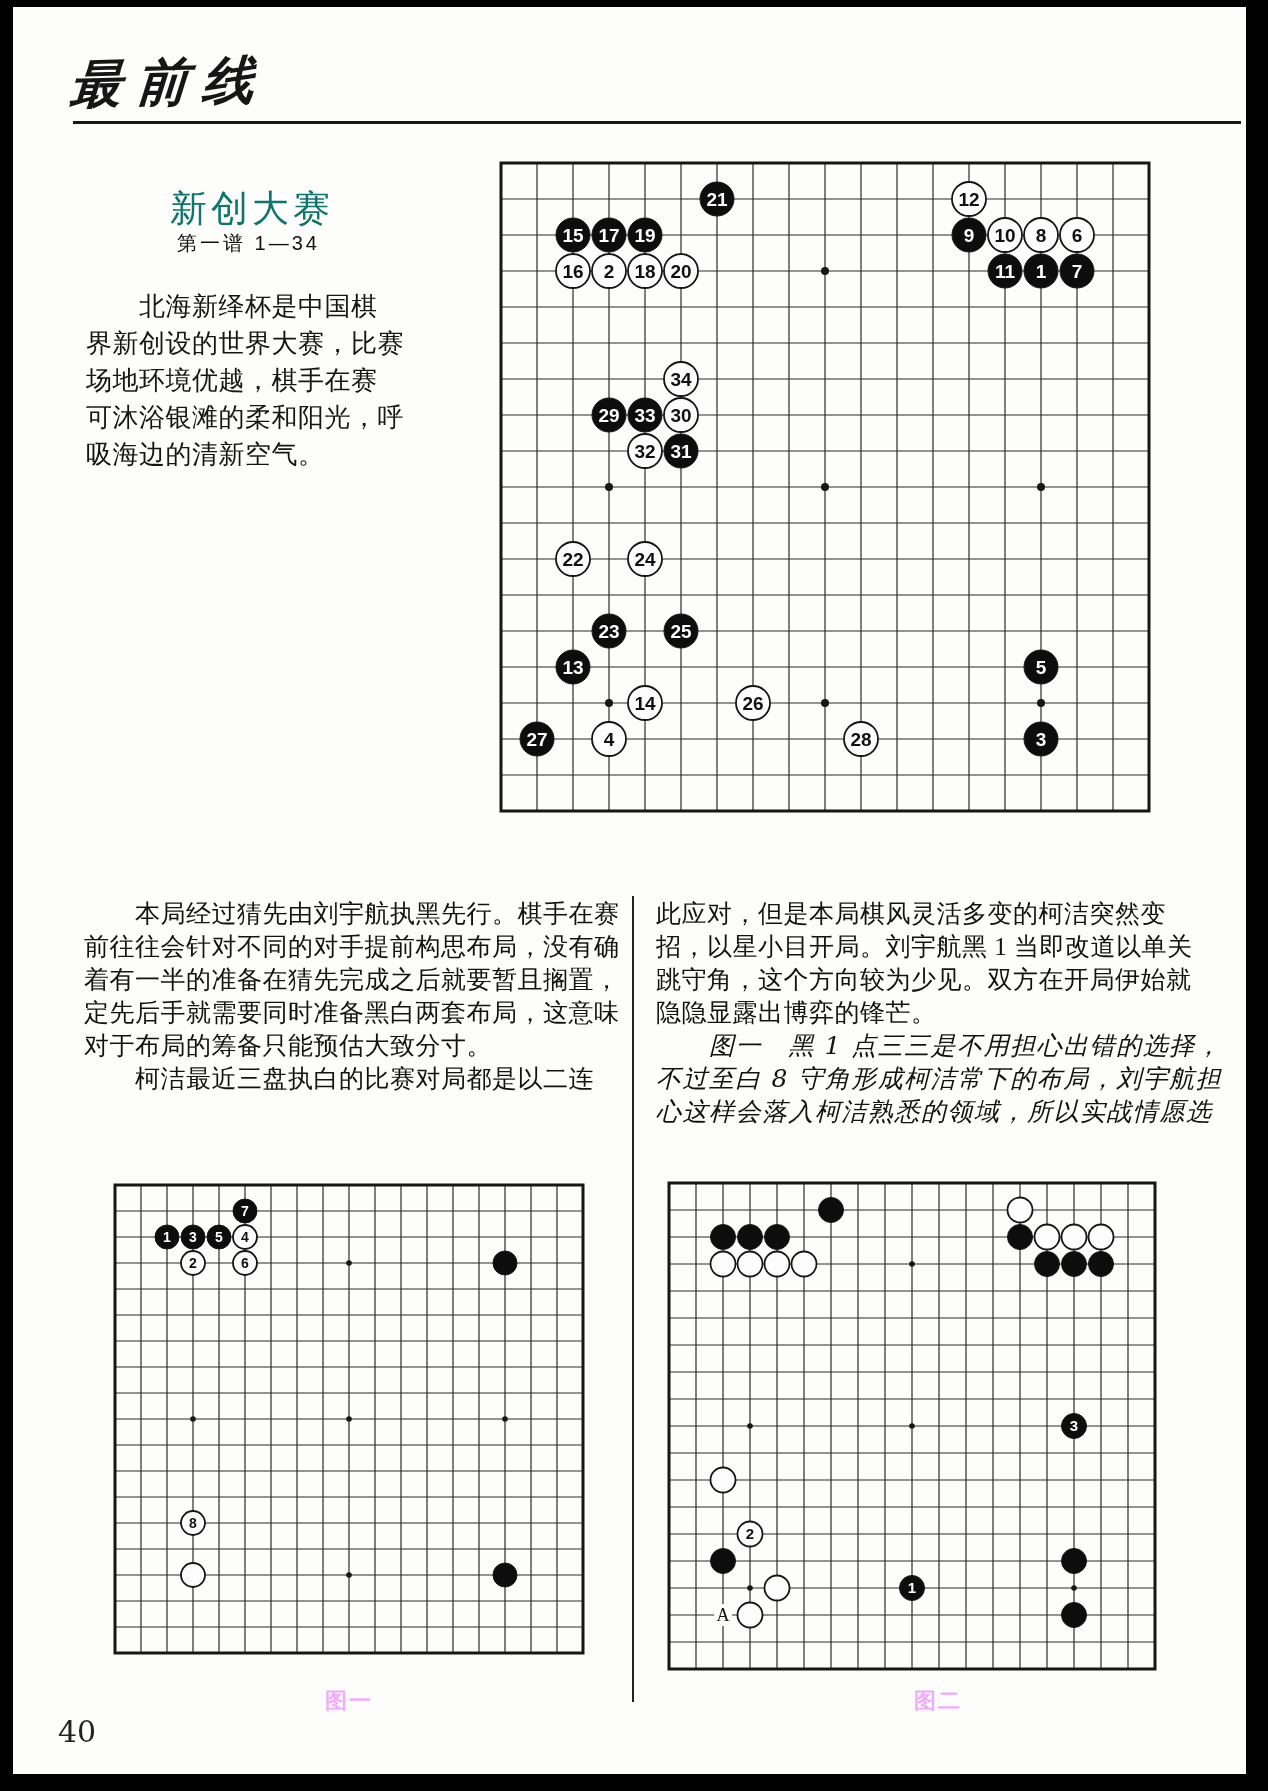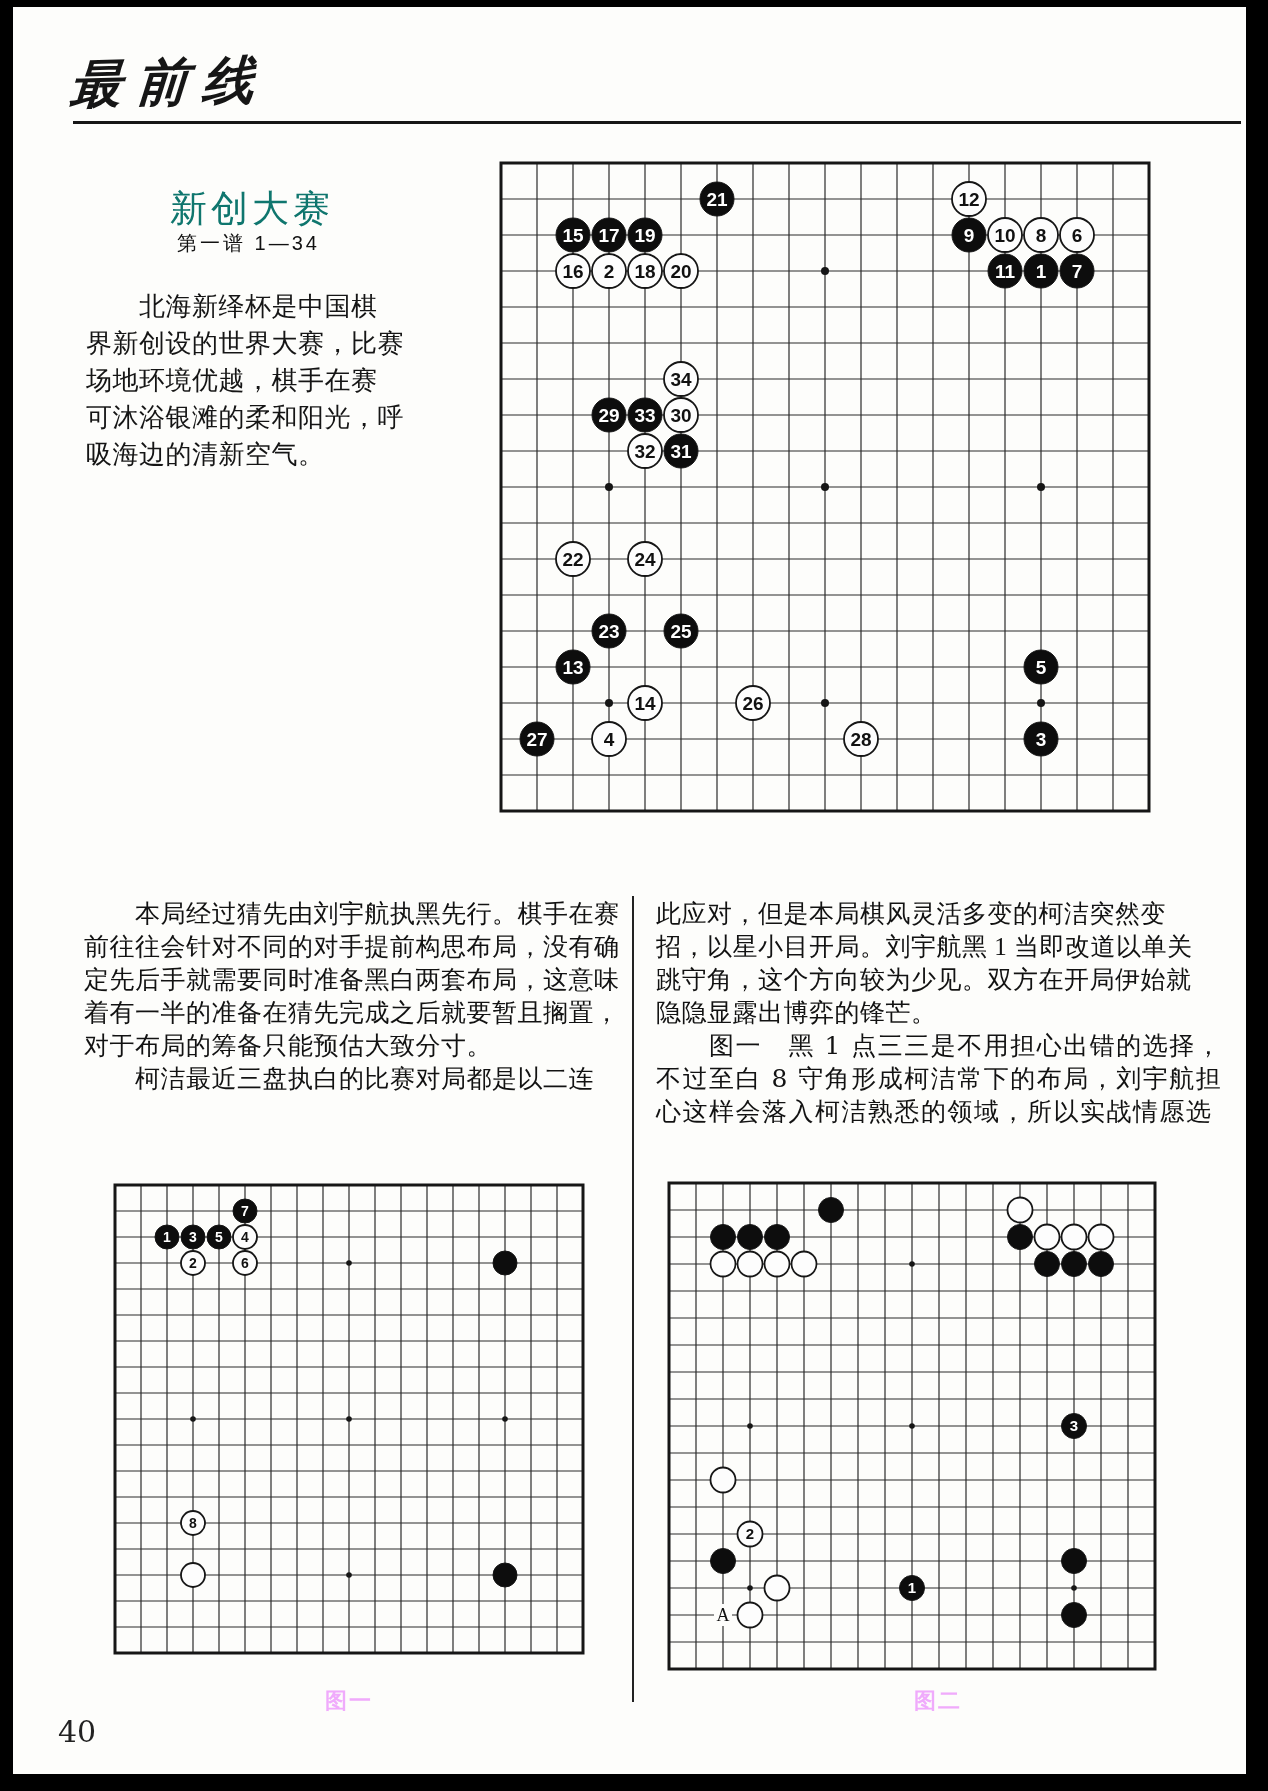--- a/index.html
+++ b/index.html
@@ -13,21 +13,21 @@
   .title{left:170px;top:184px;font-family:"Liberation Sans",sans-serif;font-weight:normal;
          font-size:37px;letter-spacing:4px;color:#0f766e;}
   .subtitle{left:177px;top:230px;font-family:"Liberation Sans",sans-serif;font-size:20px;
             letter-spacing:3px;color:#111;}
   .intro{left:86px;top:288px;width:372px;font-family:"DejaVu Serif",serif;font-size:26px;
          color:#151515;}
   .intro .tline{line-height:37px;white-space:nowrap;}
   .colL{left:84px;top:897px;width:530px;font-size:25px;color:#121212;}
   .colR{left:656px;top:897px;width:536px;font-size:25px;color:#121212;}
   .tline{line-height:33px;white-space:nowrap;letter-spacing:0.5px;}
-  .kai .tline{font-family:"DejaVu Serif",serif;letter-spacing:1.5px;}
+  .kai .tline{font-family:"DejaVu Serif",serif;font-style:italic;letter-spacing:1.5px;}
   .vdiv{left:632px;top:896px;width:2px;height:806px;background:#222;}
   .caption{font-family:"Liberation Sans",sans-serif;font-weight:bold;font-size:22px;
            color:#f0abfc;width:100px;text-align:center;letter-spacing:2px;}
   .pagenum{left:58px;top:1714px;font-size:30px;color:#222;font-family:"DejaVu Serif",serif;}
   svg{display:block;}
 </style>
 </head>
 <body>
 
 <div class="scan">
@@ -229,22 +229,22 @@
         <circle cx="198" cy="234" r="17" fill="#fdfdfd" stroke="#161616" stroke-width="1.8"></circle>
         <text x="198" y="240.65" text-anchor="middle" font-family="&quot;Liberation Sans&quot;,sans-serif" font-weight="bold" font-size="19" fill="#111111">34</text>
       </g>
     </svg>
 
   <div class="abs vdiv"></div>
 
   <div class="abs colL">
       <div class="tline">　　本局经过猜先由刘宇航执黑先行。棋手在赛</div>
       <div class="tline">前往往会针对不同的对手提前构思布局，没有确</div>
+      <div class="tline">着有一半的准备在猜先完成之后就要暂且搁置，</div>
       <div class="tline">定先后手就需要同时准备黑白两套布局，这意味</div>
-      <div class="tline">着有一半的准备在猜先完成之后就要暂且搁置，</div>
       <div class="tline">对于布局的筹备只能预估大致分寸。</div>
       <div class="tline">　　柯洁最近三盘执白的比赛对局都是以二连</div>
     </div>
 
   <div class="abs colR">
     <div>
         <div class="tline">此应对，但是本局棋风灵活多变的柯洁突然变</div>
         <div class="tline">招，以星小目开局。刘宇航黑 1 当即改道以单关</div>
         <div class="tline">跳守角，这个方向较为少见。双方在开局伊始就</div>
         <div class="tline">隐隐显露出博弈的锋芒。</div>

